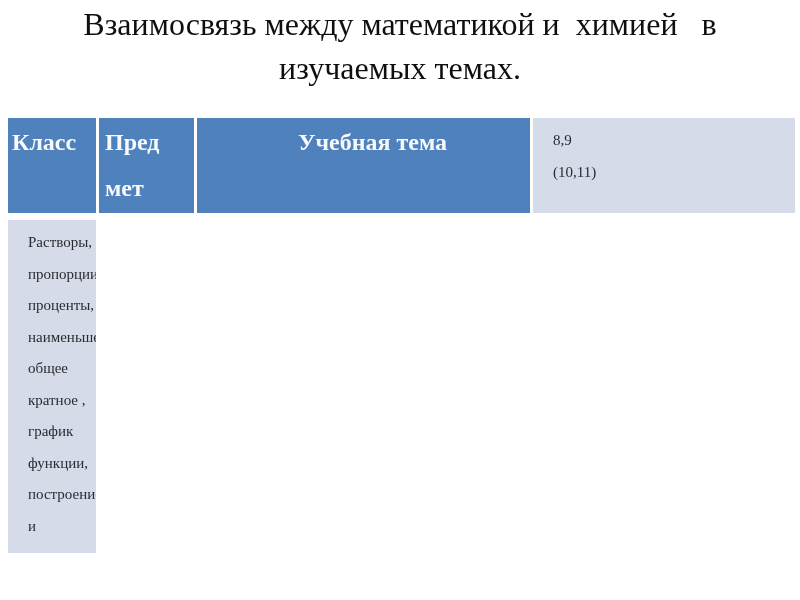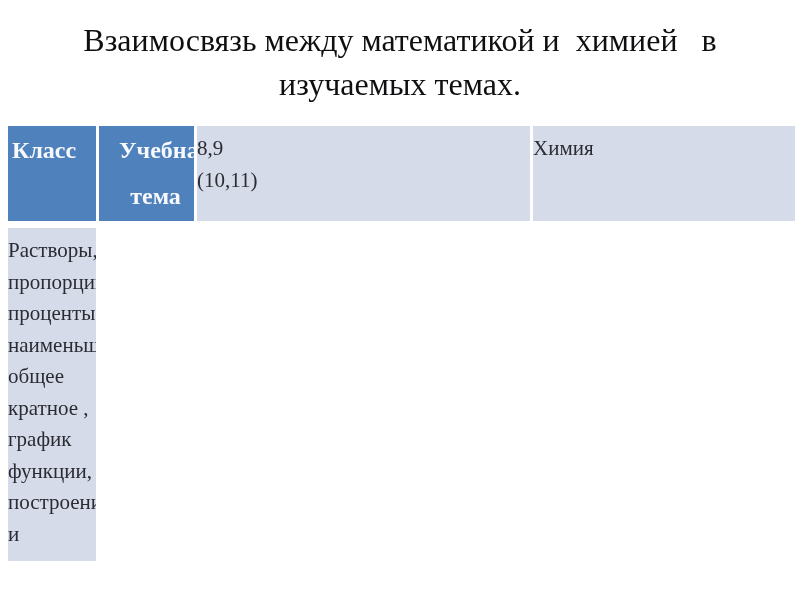--- a/index.html
+++ b/index.html
@@ -11,30 +11,30 @@
     overflow: hidden;
     font-family: "Liberation Serif", "DejaVu Serif", serif;
   }
   .slide {
     position: relative;
     width: 800px;
     height: 600px;
     background: #ffffff;
   }
   .slide-title {
-    margin: 18px 28px 0 28px;
+    margin: 2px 28px 0 28px;
     font-size: 32px;
     line-height: 44px;
     font-weight: normal;
     color: #0f0f12;
     text-align: center;
     white-space: pre-wrap;
   }
   .tbl {
-    margin: 20px 0 0 8px;
+    margin: 28px 0 0 8px;
     width: 694px;
     display: grid;
     grid-template-columns: 88px 95px 333px 262px;
     grid-template-rows: 95px 333px;
     column-gap: 3px;
     row-gap: 7px;
     background: #ffffff;
   }
   .th {
     background: #4f81bd;
@@ -45,48 +45,49 @@
     padding: 1px 2px 0 6px;
     white-space: pre-wrap;
     box-sizing: border-box;
     overflow: hidden;
   }
   .th.c1 { white-space: nowrap; padding-left: 4px; }
   .th.center { text-align: center; padding-left: 20px; }
   .td {
     background: #d5dbe8;
     color: #2b2b33;
-    font-size: 21px;
+    font-size: 15px;
     line-height: 31.5px;
-    padding: 7px 4px 8px 0;
+    padding: 7px 4px 8px 20px;
     white-space: pre-wrap;
     box-sizing: border-box;
     overflow: hidden;
   }
 </style>
 </head>
 <body>
 
 <div class="slide">
 
   <h1 class="slide-title">Взаимосвязь между математикой и  химией   в
 изучаемых темах.</h1>
 
   <div class="tbl">
 
     <div class="th c1">Класс</div>
 
+    <div class="th c2">Пред
+мет</div>
 
     <div class="th c3 center">Учебная тема</div>
 
 
     <div class="td">8,9
 (10,11)</div>
 
-    <div class="td">Химия</div>
 
 
     <div class="td">Растворы,  пропорции,
 проценты,  наименьшее
 общее кратное , график
 функции, построение и
 изучение геометрических
 моделей</div>
 
   </div>

